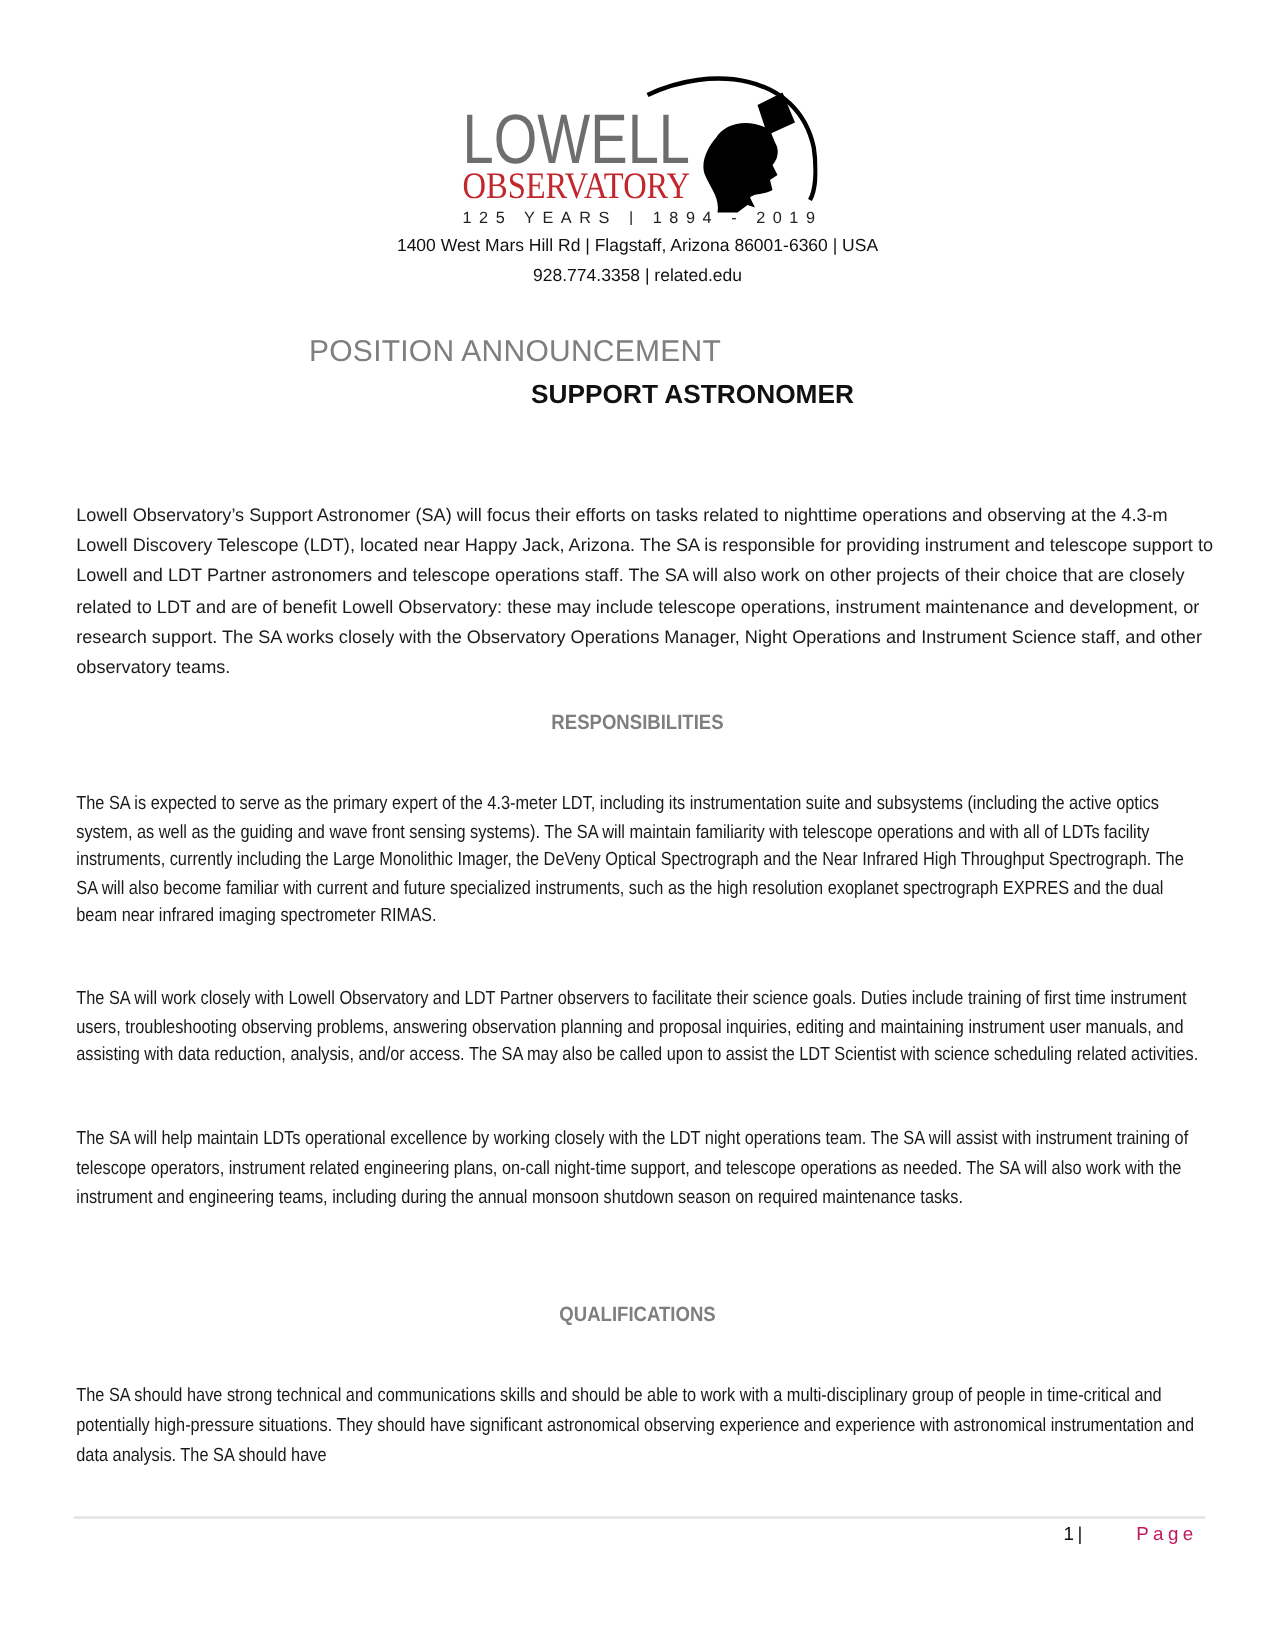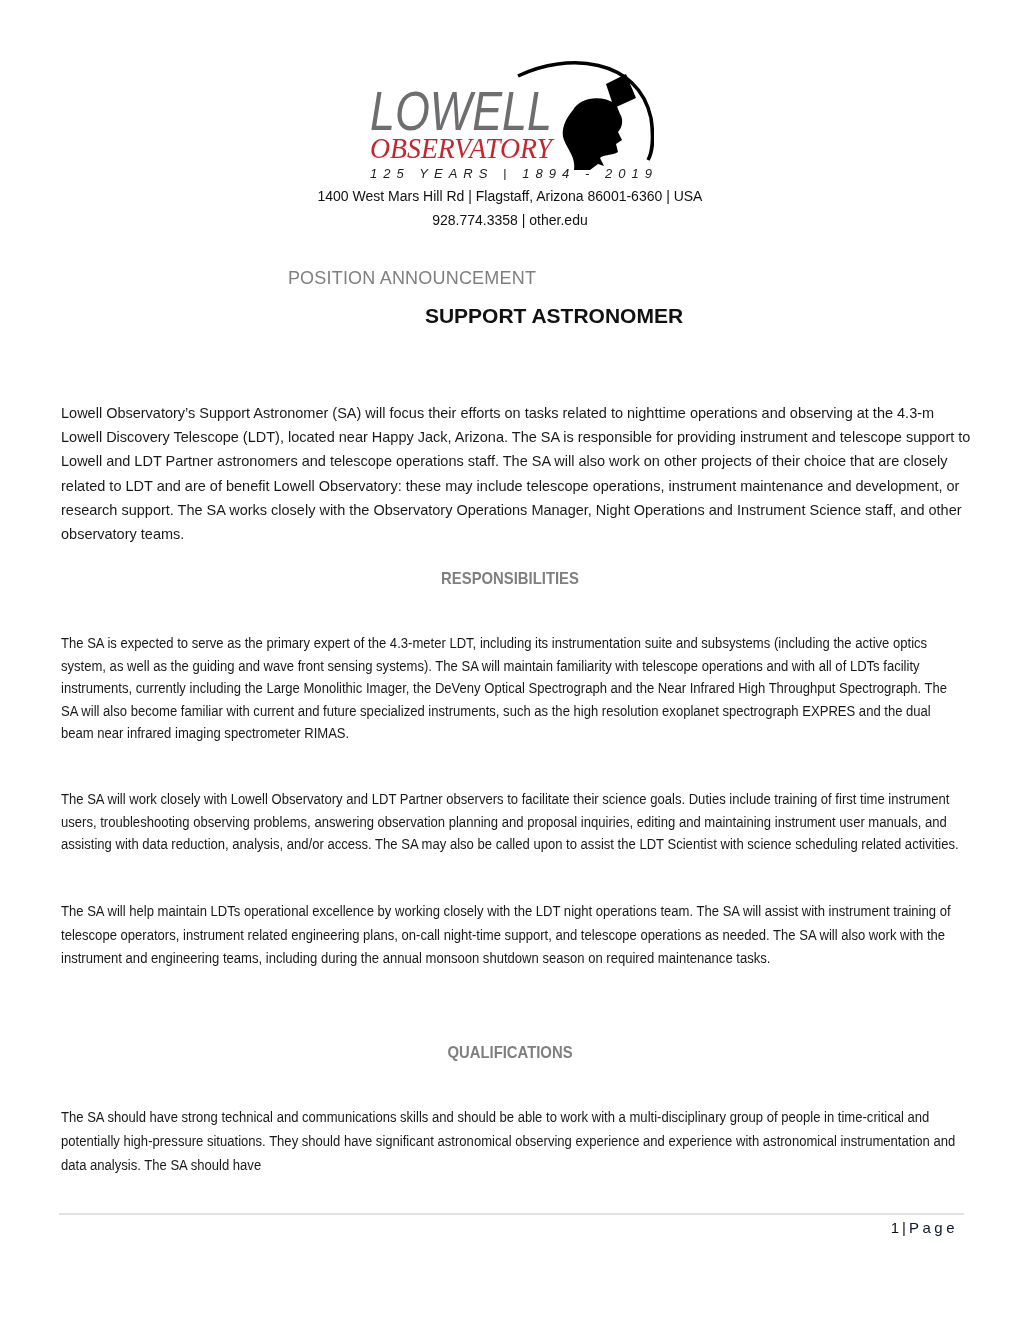--- a/index.html
+++ b/index.html
@@ -1,36 +1,36 @@
 <!DOCTYPE html>
 <html><head>
 <meta charset="utf-8">
 <style>
   html, body { margin: 0; padding: 0; background: #ffffff; }
   body { width: 1020px; height: 1320px; position: relative; overflow: hidden;
          font-family: "Liberation Sans", sans-serif; color: #111; }
-  .logo { position: absolute; left: 368px; top: 58px; width: 286px; height: 122px; font-style: italic; }
+  .logo { position: absolute; left: 368px; top: 58px; width: 286px; height: 122px; }
   .addr { position: absolute; left: 0; width: 1020px; text-align: center; font-size: 14px; color: #111; }
   .addr1 { top: 188px; }
   .addr2 { top: 212px; }
-  .title1 { position: absolute; top: 268px; width: 824px; text-align: center; font-size: 18px; color: #7f7f7f; letter-spacing: 0.2px; }
+  .title1 { position: absolute; top: 268px; width: 824px; text-align: center; font-size: 24px; color: #7f7f7f; letter-spacing: 0.2px; }
   .title2 { position: absolute; top: 304px; width: 1020px; text-align: center; font-size: 21px; font-weight: bold; color: #111; margin-left: 44px; }
   .para { position: absolute; left: 61px; width: 905px; font-size: 14.6px; line-height: 24.2px; color: #1a1a1a; }
   .p-intro { top: 401px; width: 910px; font-size: 14.5px; }
   .cond { font-size: 15.2px; line-height: 22.6px; transform-origin: left top; transform: scaleX(0.86); width: 1050px; }
   .p-resp1 { top: 632px; }
   .p-resp2 { top: 788px; }
   .p-resp3 { top: 899px; line-height: 23.5px; }
   .p-qual1 { top: 1105px; line-height: 24px; }
   .h-sec { position: absolute; width: 1020px; text-align: center; font-size: 16.5px; font-weight: bold; color: #7f7f7f; transform: scaleX(0.9); }
   .h-resp { top: 569px; }
   .h-qual { top: 1043px; }
   .footer-rule { position: absolute; left: 59px; top: 1213px; width: 905px; height: 2px; background: #e3e3e3; }
   .footer { position: absolute; right: 62px; top: 1219px; font-size: 15px; color: #111; }
-  .footer .pg-word { color: #0f172a; letter-spacing: 3.5px; }
+  .footer .pg-word { color: #be185d; letter-spacing: 3.5px; margin-left: 40px; }
   .footer .sep { margin: 0 3px; }
 </style>
 </head>
 <body>
 
 <div class="logo">
   <svg width="286" height="122" viewBox="0 0 286 122">
 
     <path d="M150 18 C 200 -6, 270 0, 283 60 C 286 80, 284 95, 280 102" fill="none" stroke="#000" stroke-width="3.5"></path>
 
@@ -38,21 +38,21 @@
 
     <path d="M205 52 C 212 40, 232 36, 248 46 L 252 56 C 256 62, 254 70, 250 74 L 254 82 L 248 86 L 250 94 C 244 98, 236 96, 232 100 L 236 108 L 230 106 L 222 112 L 206 112 C 208 100, 200 92, 196 82 C 192 72, 198 60, 205 52 Z" fill="#000"></path>
 
     <text x="2" y="72" font-family="Liberation Sans, sans-serif" font-size="56" fill="#6d6e70" textLength="182" lengthAdjust="spacingAndGlyphs">LOWELL</text>
     <text x="2" y="100" font-family="Liberation Serif, serif" font-size="30" fill="#c1272d" textLength="182" lengthAdjust="spacingAndGlyphs">OBSERVATORY</text>
     <text x="2" y="120" font-family="Liberation Sans, sans-serif" font-size="13" fill="#222" textLength="282" lengthAdjust="spacing">125 YEARS  |  1894 - 2019</text>
   </svg>
 </div>
 
 <div class="addr addr1">1400 West Mars Hill Rd | Flagstaff, Arizona 86001-6360 | USA</div>
-<div class="addr addr2"><span>928.774.3358 | other.edu</span></div>
+<div class="addr addr2"><span>928.774.3358 | related.edu</span></div>
 
 <div class="title1">POSITION ANNOUNCEMENT</div>
 <div class="title2">SUPPORT ASTRONOMER</div>
 
 <div class="para p-intro">Lowell Observatory’s Support Astronomer (SA) will focus their efforts on tasks related to nighttime operations and observing at the 4.3-m Lowell Discovery Telescope (LDT), located near Happy Jack, Arizona.  The SA is responsible for providing instrument and telescope support to Lowell and LDT Partner astronomers and telescope operations staff.  The SA will also work on other projects of their choice that are closely related to LDT and are of benefit Lowell Observatory: these may include telescope operations, instrument maintenance and development, or research support.  The SA works closely with the Observatory Operations Manager, Night Operations and Instrument Science staff, and other observatory teams.</div>
 
 <div class="h-sec h-resp">RESPONSIBILITIES</div>
 <div class="para cond p-resp1">The SA is expected to serve as the primary expert of the 4.3-meter LDT, including its instrumentation suite and subsystems (including the active optics system, as well as the guiding and wave front sensing systems).  The SA will maintain familiarity with telescope operations and with all of LDTs facility instruments, currently including the Large Monolithic Imager, the DeVeny Optical Spectrograph and the Near Infrared High Throughput Spectrograph. The SA will also become familiar with current and future specialized instruments, such as the high resolution exoplanet spectrograph EXPRES and the dual beam near infrared imaging spectrometer RIMAS.</div>
 <div class="para cond p-resp2">The SA will work closely with Lowell Observatory and LDT Partner observers to facilitate their science goals.  Duties include training of first time instrument users, troubleshooting observing problems, answering observation planning and proposal inquiries, editing and maintaining instrument user manuals, and assisting with data reduction, analysis, and/or access.  The SA may also be called upon to assist the LDT Scientist with science scheduling related activities.</div>
 <div class="para cond p-resp3">The SA will help maintain LDTs operational excellence by working closely with the LDT night operations team.  The SA will assist with instrument training of telescope operators, instrument related engineering plans, on-call night-time support, and telescope operations as needed.  The SA will also work with the instrument and engineering teams, including during the annual monsoon shutdown season on required maintenance tasks.</div>

